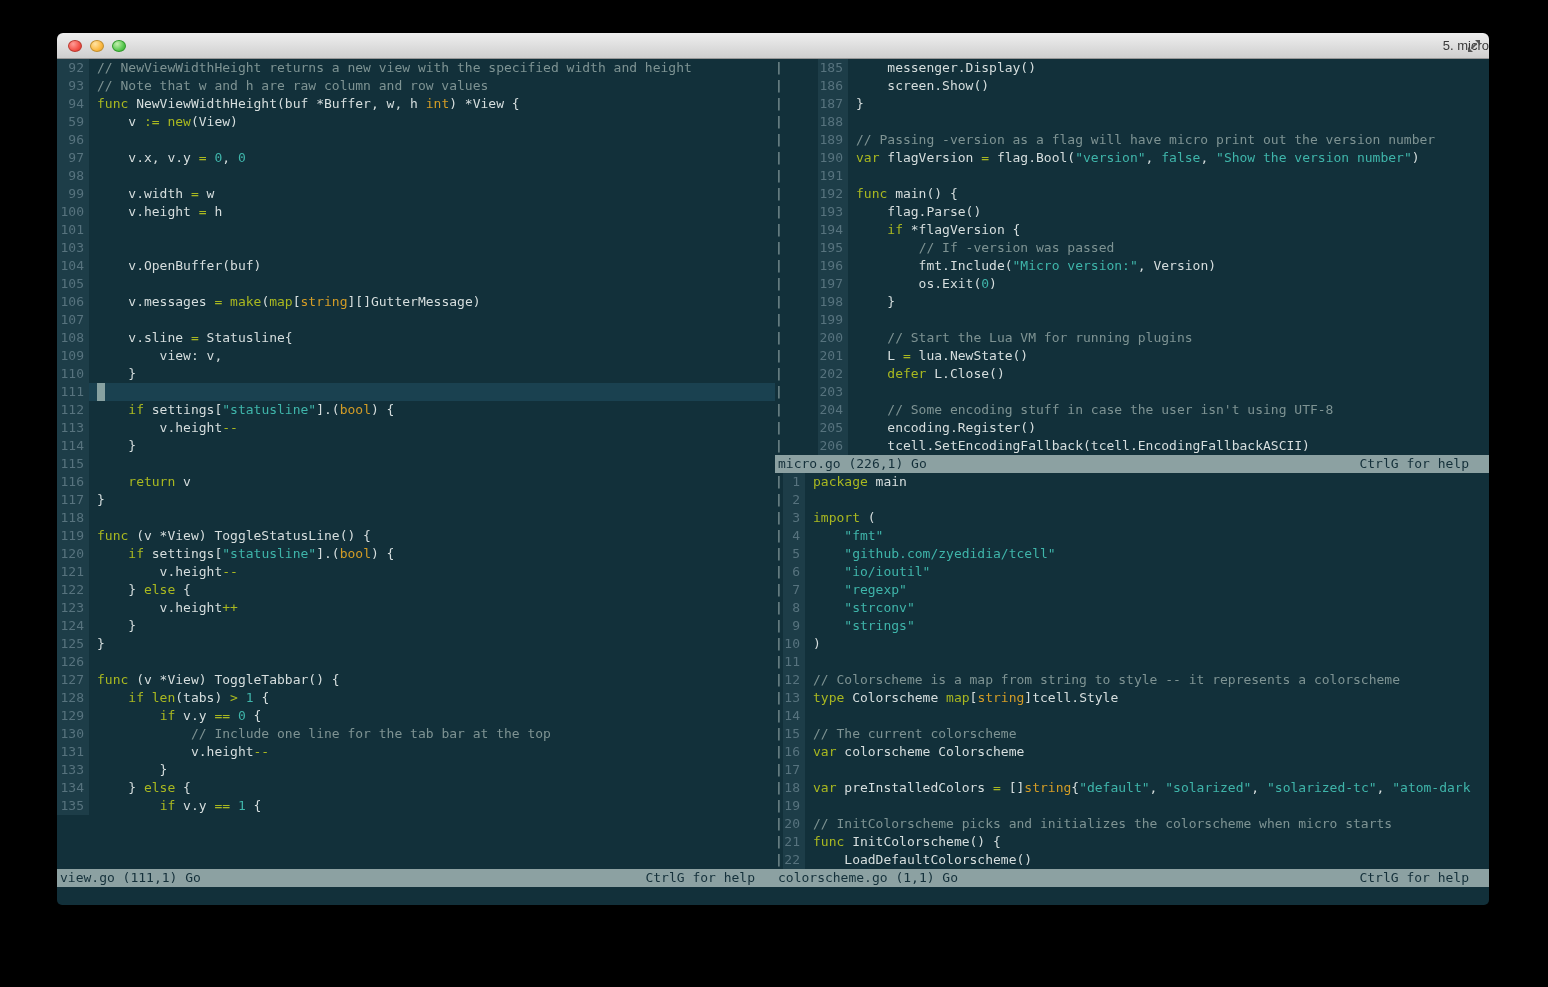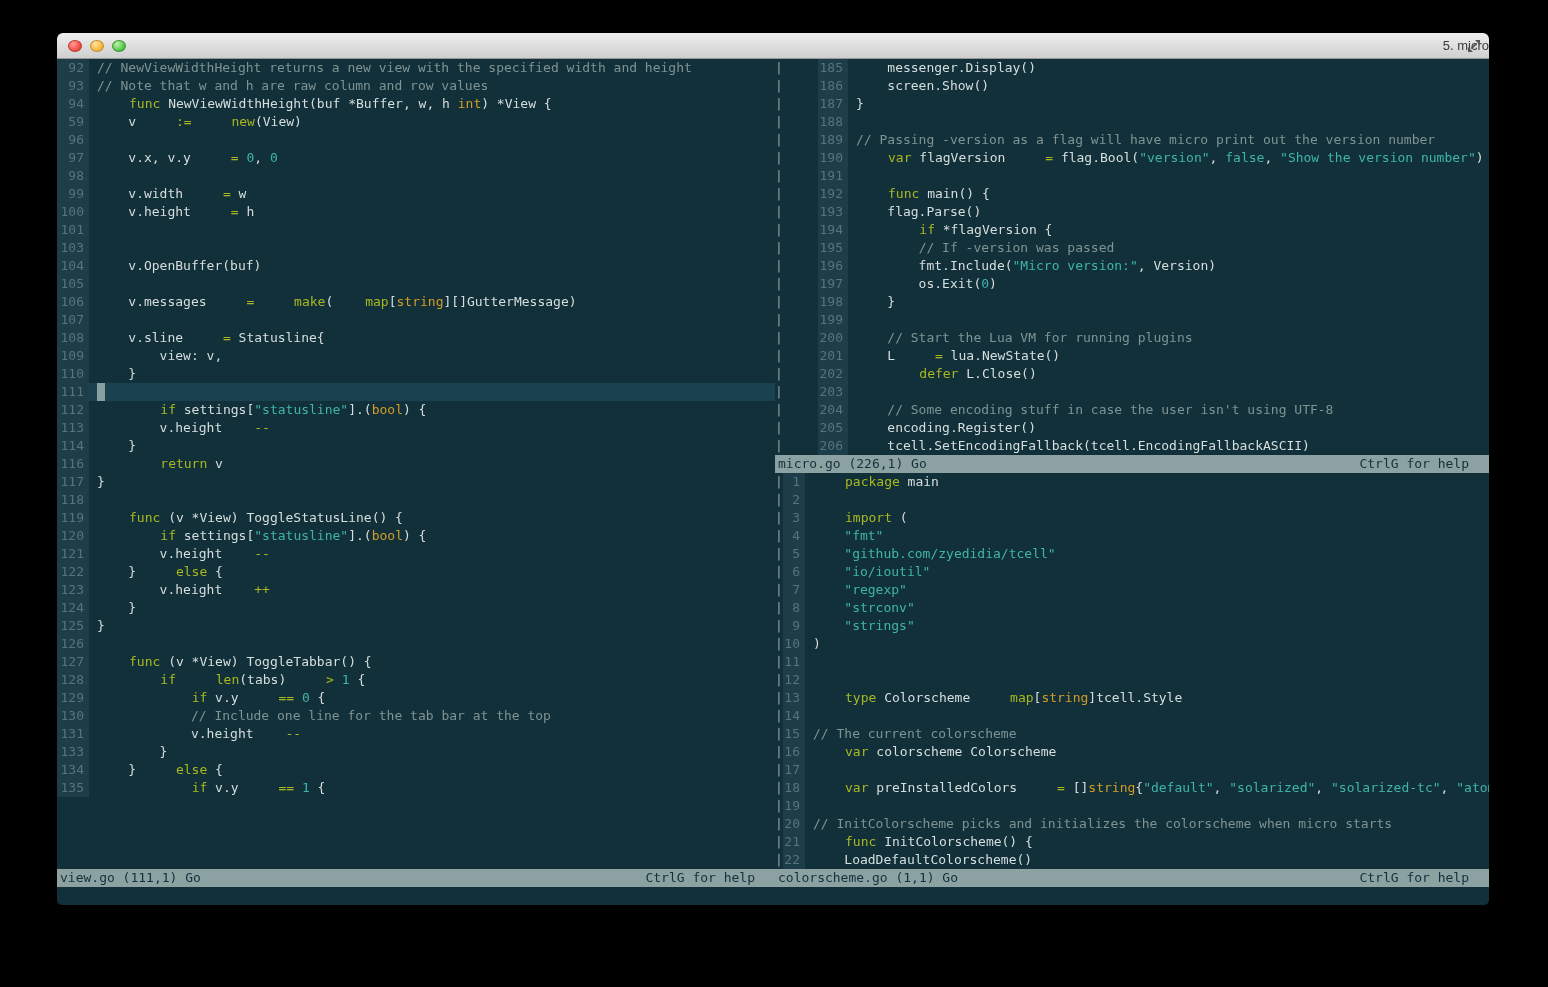--- a/index.html
+++ b/index.html
@@ -29,21 +29,21 @@
   .pane-rb{height:396px;}
   .row{display:flex;height:18px;line-height:18px;white-space:pre;overflow:hidden;}
   .row.cur{background:var(--cur-line);}
   .ln{flex:none;text-align:right;color:var(--ln);background:var(--gutter-bg);padding-right:5px;}
   .pane-left .ln{width:27px;}
   .pane-rt .ln{width:25px;margin-left:35px;}
   .pane-rb .ln{width:17px;}
   .divbar{flex:none;width:8px;color:var(--divider);}
   .code{padding-left:8px;color:var(--text);}
   .cursor{display:inline-block;width:8px;height:18px;background:var(--cursor);vertical-align:top;}
-  .tk-d{color:var(--text);} .tk-k{color:var(--kw);margin-left:32px;} .tk-t{color:var(--typ);}
+  .tk-d{color:var(--text);} .tk-k{color:var(--kw);} .tk-t{color:var(--typ);}
   .tk-s{color:var(--str);} .tk-c{color:var(--com);}
   .statusline{height:18px;line-height:18px;background:var(--sl-bg);color:var(--sl-text);
               display:flex;justify-content:space-between;padding:0 20px 0 3px;white-space:pre;overflow:hidden;}
   .command-bar{height:18px;background:var(--bg);}
 </style>
 </head>
 <body>
 
 <div class="window">
   <div class="titlebar">
@@ -83,20 +83,21 @@
             <div class="row"><span class="ln">105</span><span class="code"></span></div>
             <div class="row"><span class="ln">106</span><span class="code"><span class="tk-d">    v.messages </span><span class="tk-k">=</span><span class="tk-d"> </span><span class="tk-k">make</span><span class="tk-d">(</span><span class="tk-k">map</span><span class="tk-d">[</span><span class="tk-t">string</span><span class="tk-d">][]GutterMessage)</span></span></div>
             <div class="row"><span class="ln">107</span><span class="code"></span></div>
             <div class="row"><span class="ln">108</span><span class="code"><span class="tk-d">    v.sline </span><span class="tk-k">=</span><span class="tk-d"> Statusline{</span></span></div>
             <div class="row"><span class="ln">109</span><span class="code"><span class="tk-d">        view: v,</span></span></div>
             <div class="row"><span class="ln">110</span><span class="code"><span class="tk-d">    }</span></span></div>
             <div class="row cur"><span class="ln">111</span><span class="code"><span class="cursor"></span></span></div>
             <div class="row"><span class="ln">112</span><span class="code"><span class="tk-d">    </span><span class="tk-k">if</span><span class="tk-d"> settings[</span><span class="tk-s">"statusline"</span><span class="tk-d">].(</span><span class="tk-t">bool</span><span class="tk-d">) {</span></span></div>
             <div class="row"><span class="ln">113</span><span class="code"><span class="tk-d">        v.height</span><span class="tk-k">--</span></span></div>
             <div class="row"><span class="ln">114</span><span class="code"><span class="tk-d">    }</span></span></div>
+            <div class="row"><span class="ln">115</span><span class="code"></span></div>
             <div class="row"><span class="ln">116</span><span class="code"><span class="tk-d">    </span><span class="tk-k">return</span><span class="tk-d"> v</span></span></div>
             <div class="row"><span class="ln">117</span><span class="code"><span class="tk-d">}</span></span></div>
             <div class="row"><span class="ln">118</span><span class="code"></span></div>
             <div class="row"><span class="ln">119</span><span class="code"><span class="tk-k">func</span><span class="tk-d"> (v *View) ToggleStatusLine() {</span></span></div>
             <div class="row"><span class="ln">120</span><span class="code"><span class="tk-d">    </span><span class="tk-k">if</span><span class="tk-d"> settings[</span><span class="tk-s">"statusline"</span><span class="tk-d">].(</span><span class="tk-t">bool</span><span class="tk-d">) {</span></span></div>
             <div class="row"><span class="ln">121</span><span class="code"><span class="tk-d">        v.height</span><span class="tk-k">--</span></span></div>
             <div class="row"><span class="ln">122</span><span class="code"><span class="tk-d">    } </span><span class="tk-k">else</span><span class="tk-d"> {</span></span></div>
             <div class="row"><span class="ln">123</span><span class="code"><span class="tk-d">        v.height</span><span class="tk-k">++</span></span></div>
             <div class="row"><span class="ln">124</span><span class="code"><span class="tk-d">    }</span></span></div>
             <div class="row"><span class="ln">125</span><span class="code"><span class="tk-d">}</span></span></div>
@@ -149,21 +150,21 @@
             <div class="row"><span class="divbar">|</span><span class="ln">2</span><span class="code"></span></div>
             <div class="row"><span class="divbar">|</span><span class="ln">3</span><span class="code"><span class="tk-k">import</span><span class="tk-d"> (</span></span></div>
             <div class="row"><span class="divbar">|</span><span class="ln">4</span><span class="code"><span class="tk-d">    </span><span class="tk-s">"fmt"</span></span></div>
             <div class="row"><span class="divbar">|</span><span class="ln">5</span><span class="code"><span class="tk-d">    </span><span class="tk-s">"github.com/zyedidia/tcell"</span></span></div>
             <div class="row"><span class="divbar">|</span><span class="ln">6</span><span class="code"><span class="tk-d">    </span><span class="tk-s">"io/ioutil"</span></span></div>
             <div class="row"><span class="divbar">|</span><span class="ln">7</span><span class="code"><span class="tk-d">    </span><span class="tk-s">"regexp"</span></span></div>
             <div class="row"><span class="divbar">|</span><span class="ln">8</span><span class="code"><span class="tk-d">    </span><span class="tk-s">"strconv"</span></span></div>
             <div class="row"><span class="divbar">|</span><span class="ln">9</span><span class="code"><span class="tk-d">    </span><span class="tk-s">"strings"</span></span></div>
             <div class="row"><span class="divbar">|</span><span class="ln">10</span><span class="code"><span class="tk-d">)</span></span></div>
             <div class="row"><span class="divbar">|</span><span class="ln">11</span><span class="code"></span></div>
-            <div class="row"><span class="divbar">|</span><span class="ln">12</span></div>
+            <div class="row"><span class="divbar">|</span><span class="ln">12</span><span class="code"><span class="tk-c">// Colorscheme is a map from string to style -- it represents a colorscheme</span></span></div>
             <div class="row"><span class="divbar">|</span><span class="ln">13</span><span class="code"><span class="tk-k">type</span><span class="tk-d"> Colorscheme </span><span class="tk-k">map</span><span class="tk-d">[</span><span class="tk-t">string</span><span class="tk-d">]tcell.Style</span></span></div>
             <div class="row"><span class="divbar">|</span><span class="ln">14</span><span class="code"></span></div>
             <div class="row"><span class="divbar">|</span><span class="ln">15</span><span class="code"><span class="tk-c">// The current colorscheme</span></span></div>
             <div class="row"><span class="divbar">|</span><span class="ln">16</span><span class="code"><span class="tk-k">var</span><span class="tk-d"> colorscheme Colorscheme</span></span></div>
             <div class="row"><span class="divbar">|</span><span class="ln">17</span><span class="code"></span></div>
             <div class="row"><span class="divbar">|</span><span class="ln">18</span><span class="code"><span class="tk-k">var</span><span class="tk-d"> preInstalledColors </span><span class="tk-k">=</span><span class="tk-d"> []</span><span class="tk-t">string</span><span class="tk-d">{</span><span class="tk-s">"default"</span><span class="tk-d">, </span><span class="tk-s">"solarized"</span><span class="tk-d">, </span><span class="tk-s">"solarized-tc"</span><span class="tk-d">, </span><span class="tk-s">"atom-dark</span></span></div>
             <div class="row"><span class="divbar">|</span><span class="ln">19</span><span class="code"></span></div>
             <div class="row"><span class="divbar">|</span><span class="ln">20</span><span class="code"><span class="tk-c">// InitColorscheme picks and initializes the colorscheme when micro starts</span></span></div>
             <div class="row"><span class="divbar">|</span><span class="ln">21</span><span class="code"><span class="tk-k">func</span><span class="tk-d"> InitColorscheme() {</span></span></div>
             <div class="row"><span class="divbar">|</span><span class="ln">22</span><span class="code"><span class="tk-d">    LoadDefaultColorscheme()</span></span></div>

